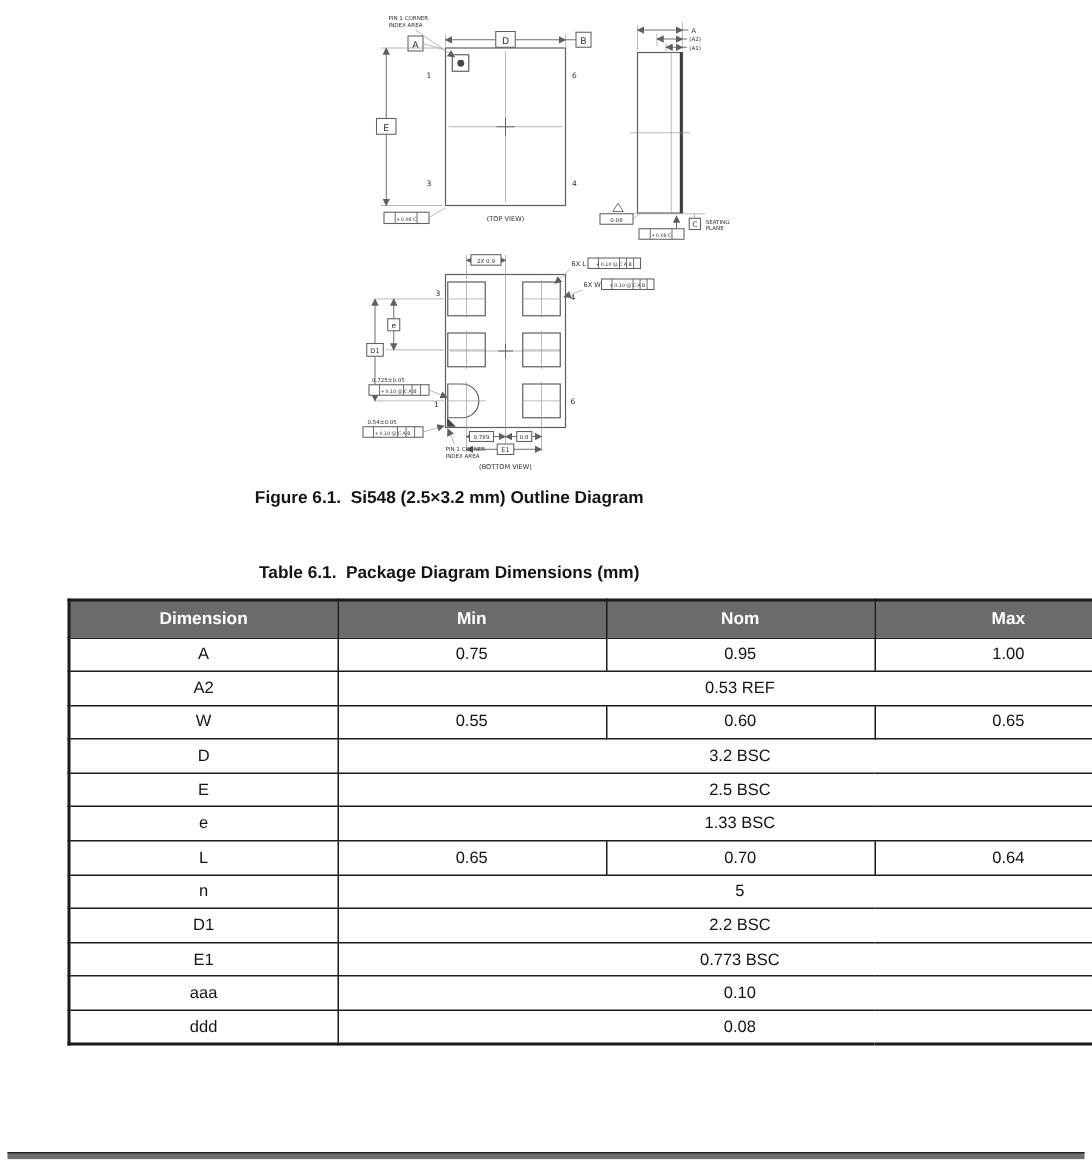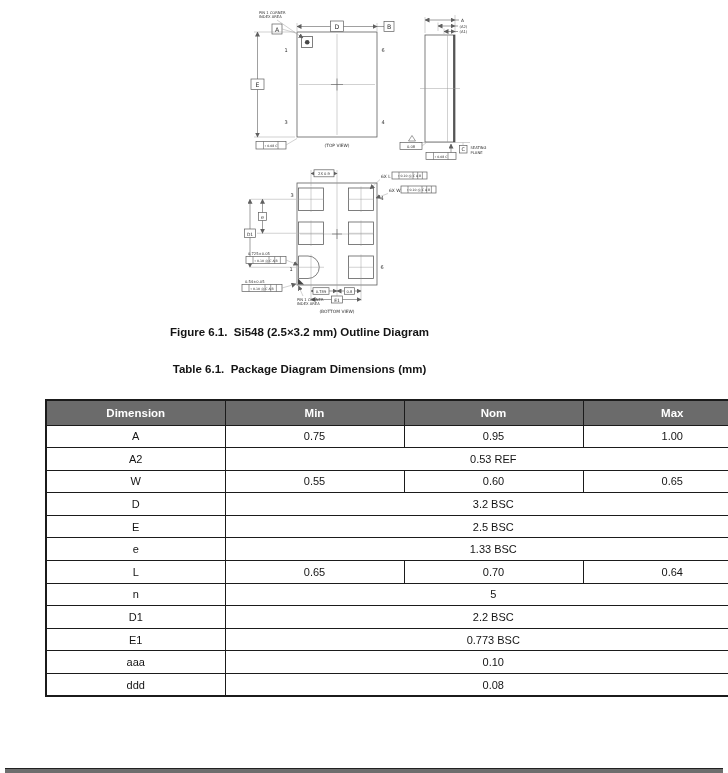--- a/index.html
+++ b/index.html
@@ -6,21 +6,21 @@
   html,body { background:#ffffff; }
   .page {
     position:relative; width:728px; height:773px; background:#ffffff;
     font-family:"Liberation Sans", sans-serif; overflow:hidden;
   }
   .caption {
     position:absolute; left:0; width:599px; text-align:center;
     font-weight:bold; font-size:11.5px; color:#141414; white-space:pre;
   }
   #fig-caption { top:326px; }
-  #table-title { top:363px; }
+  #table-title { top:376px; }
 
   table.dims {
     position:absolute; top:399px; left:5px; width:718px;
     border-collapse:collapse; table-layout:fixed;
     border:2px solid #1b1b1b;
     margin-left:40px;
   }
   table.dims th {
     background:#6b6b6b; color:#ffffff; font-size:11.5px; font-weight:bold;
     height:25px; border:1.5px solid #1b1b1b; text-align:center; vertical-align:middle;

